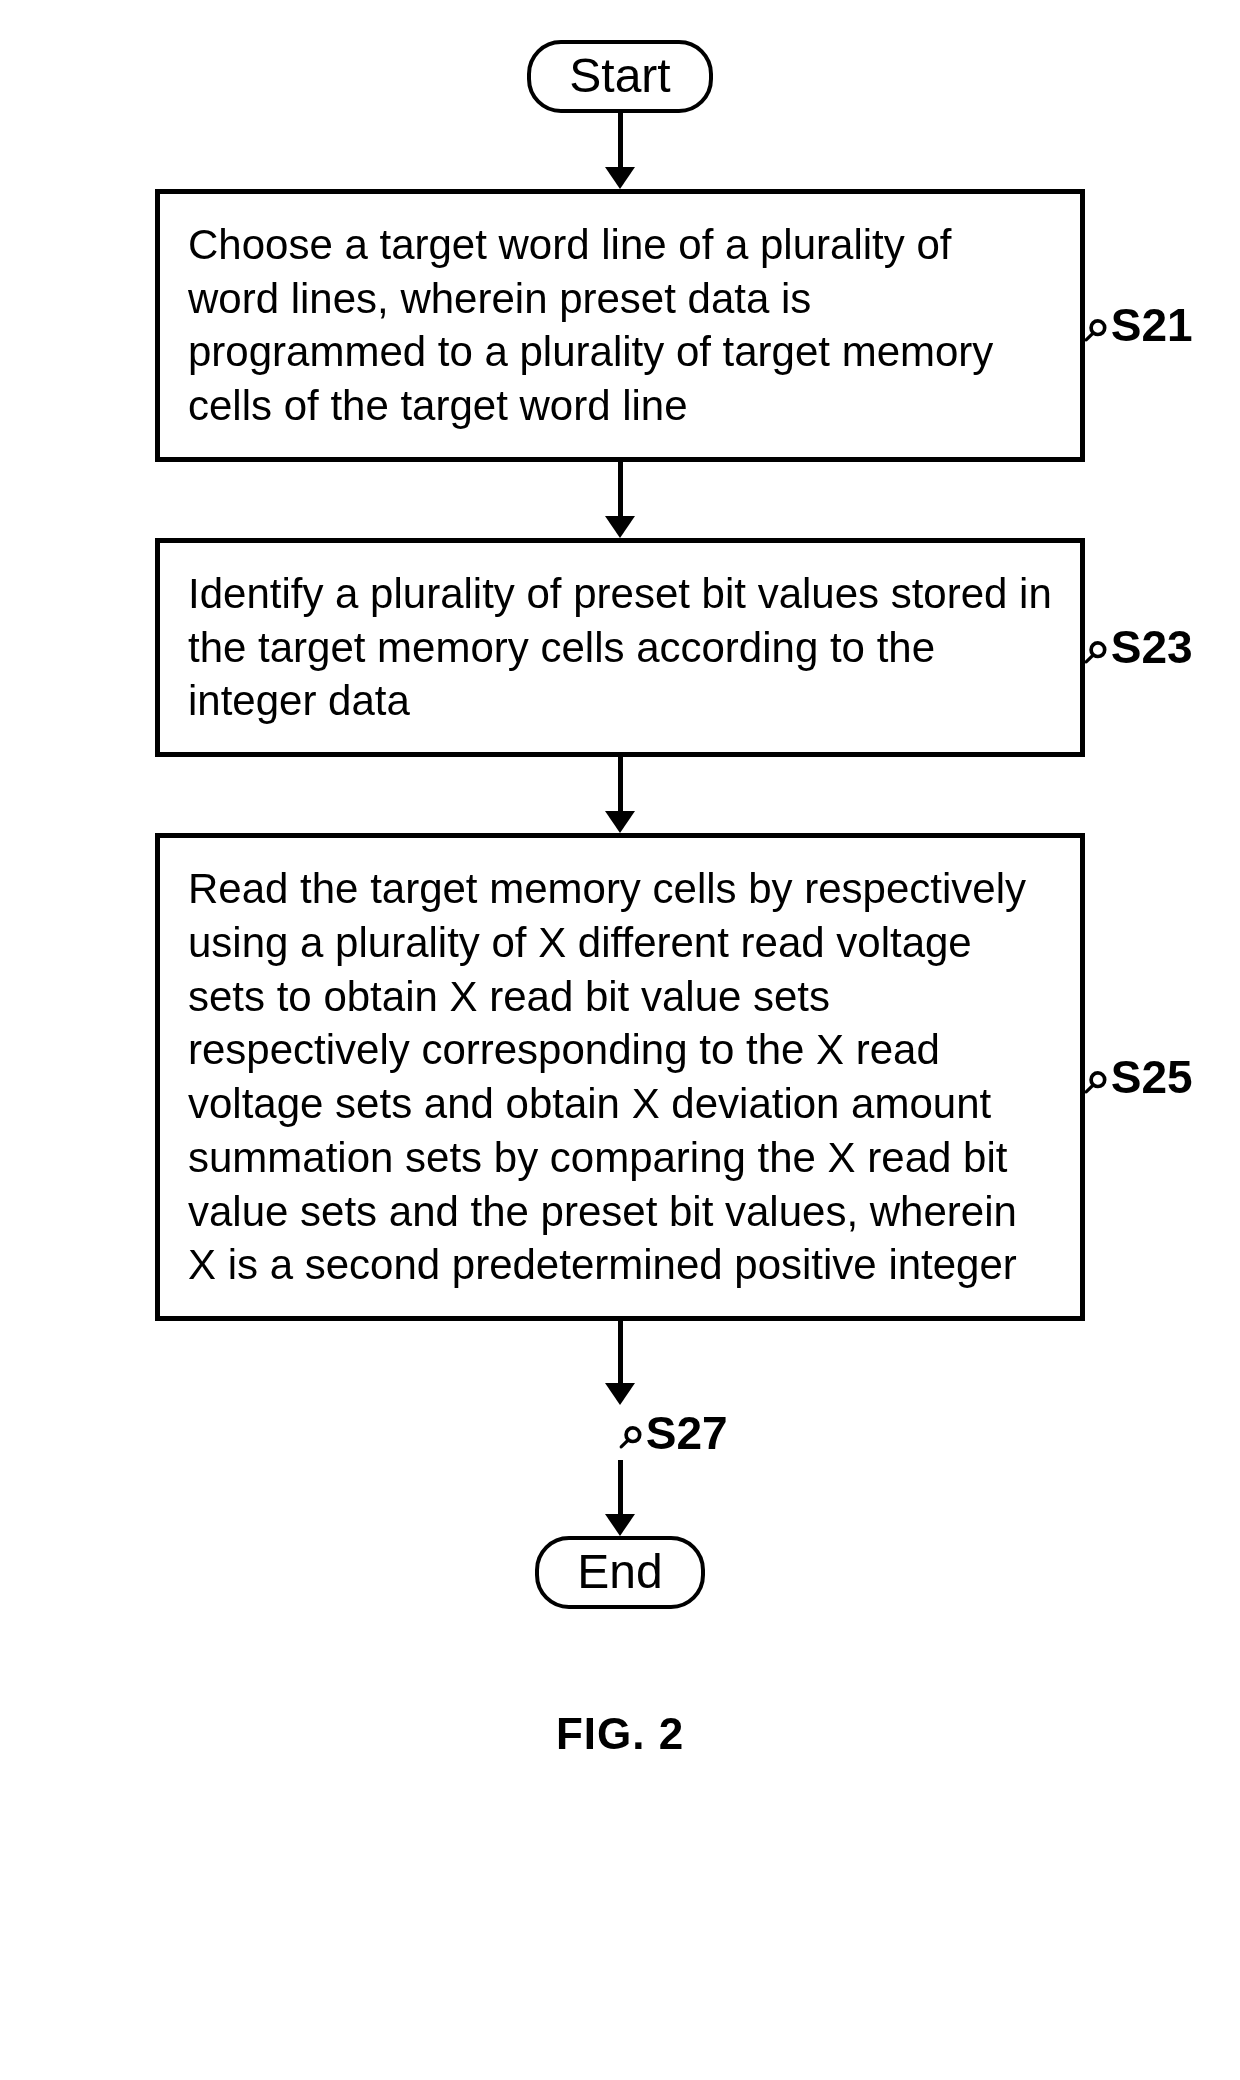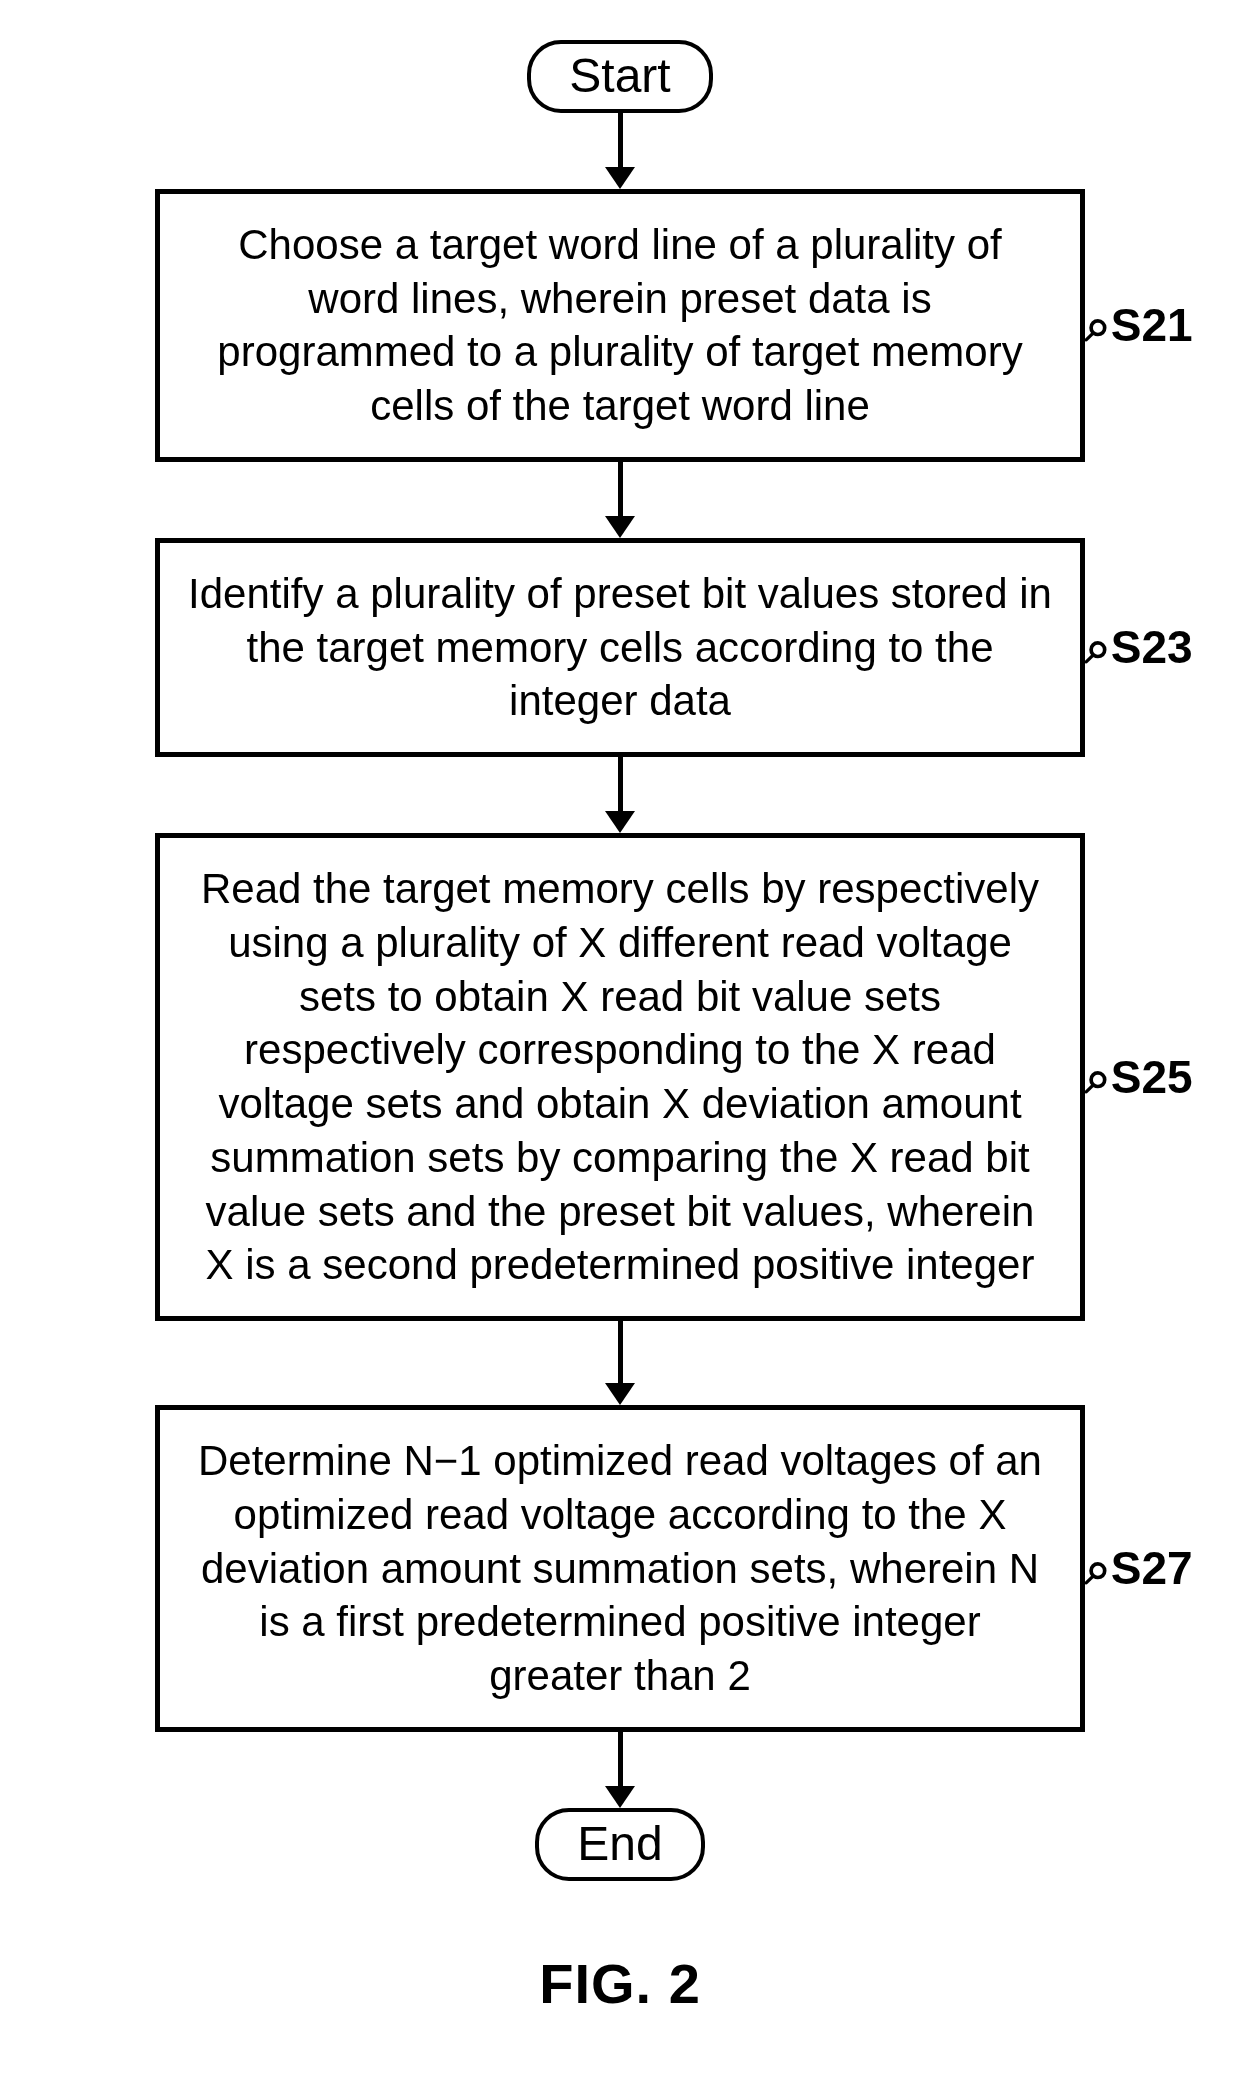--- a/index.html
+++ b/index.html
@@ -28,21 +28,20 @@
     line-height: 1.1;
     background: #fff;
     text-align: center;
   }
   .box {
     border: 5px solid #000;
     background: #fff;
     padding: 24px 28px;
     font-size: 42px;
     line-height: 1.28;
-    text-align: center;
     width: 930px;
     box-sizing: border-box;
   }
   .row {
     display: flex;
     flex-direction: row;
     align-items: center;
     justify-content: center;
     width: 100%;
     position: relative;
@@ -70,23 +69,23 @@
   }
   .arrow-head {
     width: 0;
     height: 0;
     border-left: 15px solid transparent;
     border-right: 15px solid transparent;
     border-top: 22px solid #000;
   }
   .figcap {
     text-align: center;
-    font-size: 56px;
+    font-size: 44px;
     font-weight: 700;
-    margin-top: 70px;
+    margin-top: 100px;
     letter-spacing: 1px;
     font-family: "Arial Black", Arial, sans-serif;
   }
   .spacer-left {
     width: 110px;
     flex: 0 0 110px;
   }
   .label-col {
     width: 110px;
     flex: 0 0 110px;
@@ -152,23 +151,20 @@
       </div>
     </div>
 
     <div class="arrow-col">
       <div class="arrow-stem" style="height:62px"></div>
       <div class="arrow-head"></div>
     </div>
 
     <div class="row">
       <div class="spacer-left"></div>
-      <div class="box">
-        <span>Determine N−1 optimized read voltages of an optimized read voltage according to the X deviation amount summation sets, wherein N is a first predetermined positive integer greater than 2</span>
-      </div>
       <div class="label-col">
         <span class="conn">⌕</span>
         <span class="label">S27</span>
       </div>
     </div>
 
     <div class="arrow-col">
       <div class="arrow-stem" style="height:54px"></div>
       <div class="arrow-head"></div>
     </div>

